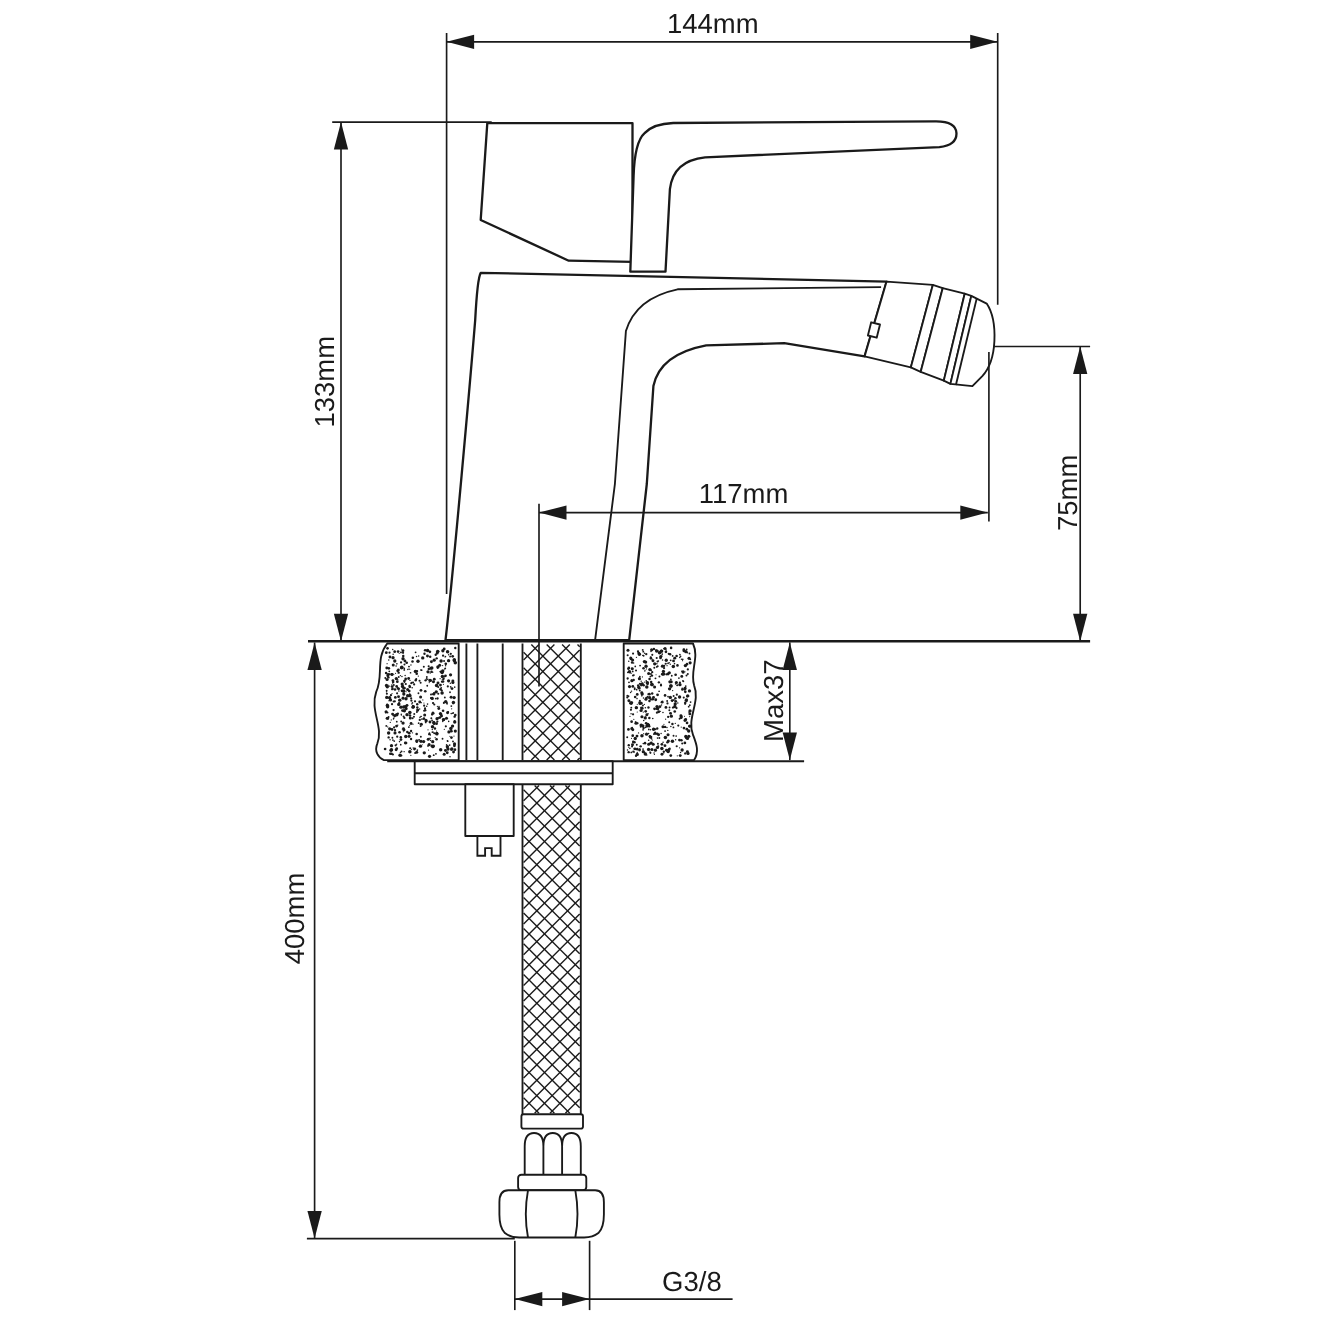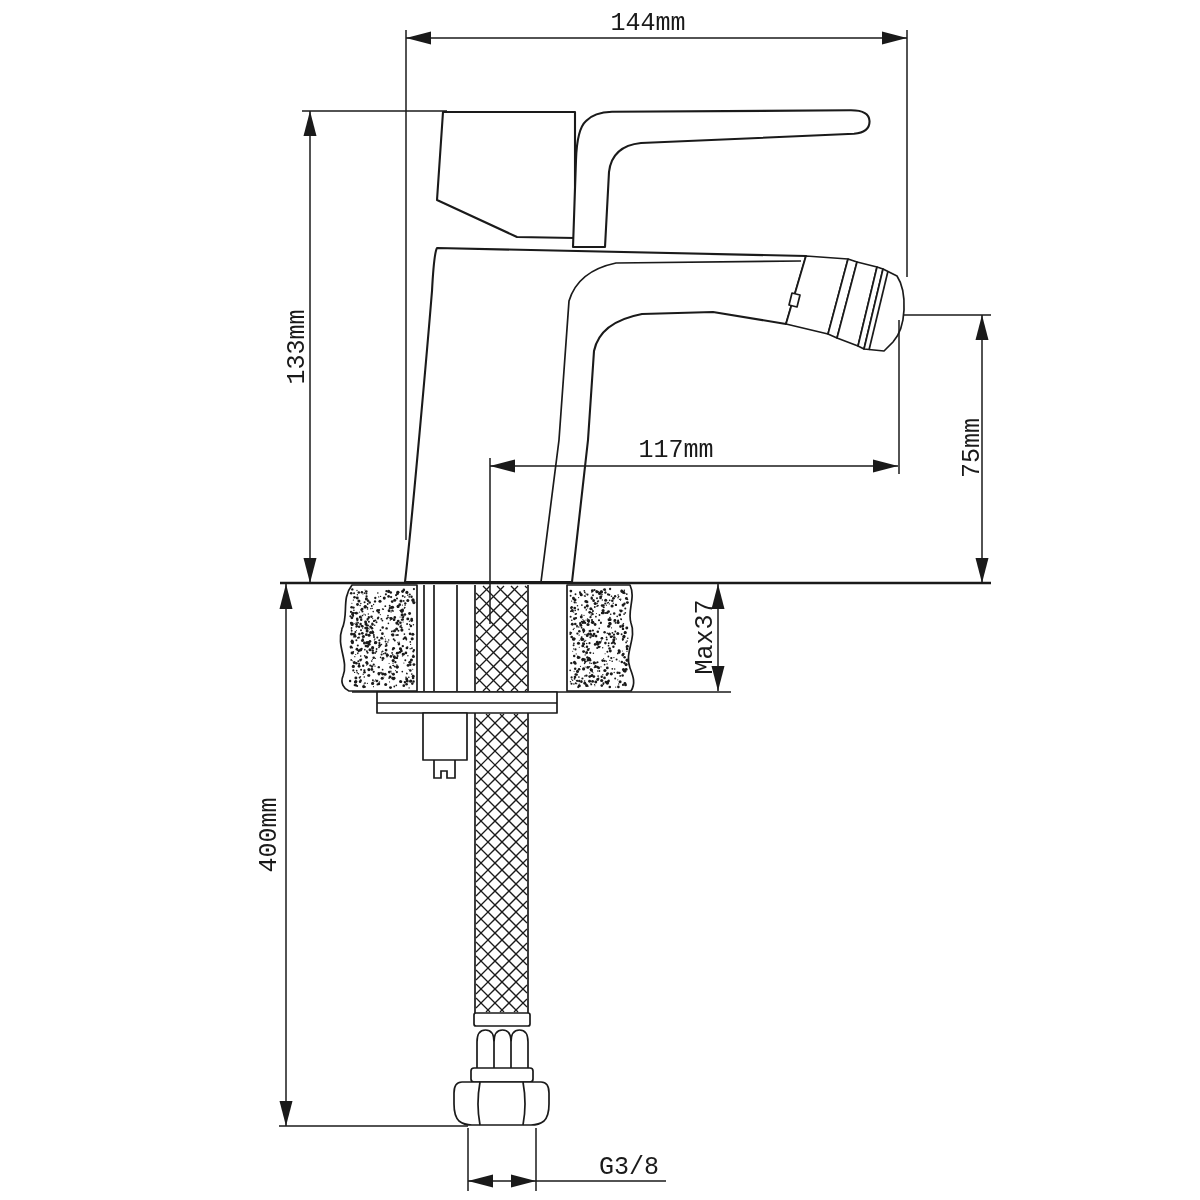--- a/index.html
+++ b/index.html
@@ -1,17 +1,17 @@
 <!DOCTYPE html>
 <html><head>
 <meta charset="utf-8">
 <style>
   html,body{margin:0;padding:0;background:#ffffff;}
   .canvas{position:relative;width:1200px;height:1200px;background:#ffffff;
-          font-family:Liberation Mono, monospace;overflow:hidden;}
+          font-family:Liberation Sans, sans-serif;overflow:hidden;}
   svg{display:block;}
   .part{fill:#ffffff;stroke:#1a1a1a;stroke-width:2.1;stroke-linejoin:round;}
   .thin{stroke-width:1.7;}
   .ln{stroke:#1a1a1a;fill:none;}
   .dim line{stroke:#1a1a1a;stroke-width:1.5;fill:none;}
   .arrow{fill:#1a1a1a;stroke:none;}
   text{font-size:25px;fill:#1a1a1a;}
   .mid{text-anchor:middle;}
 </style>
 </head>

